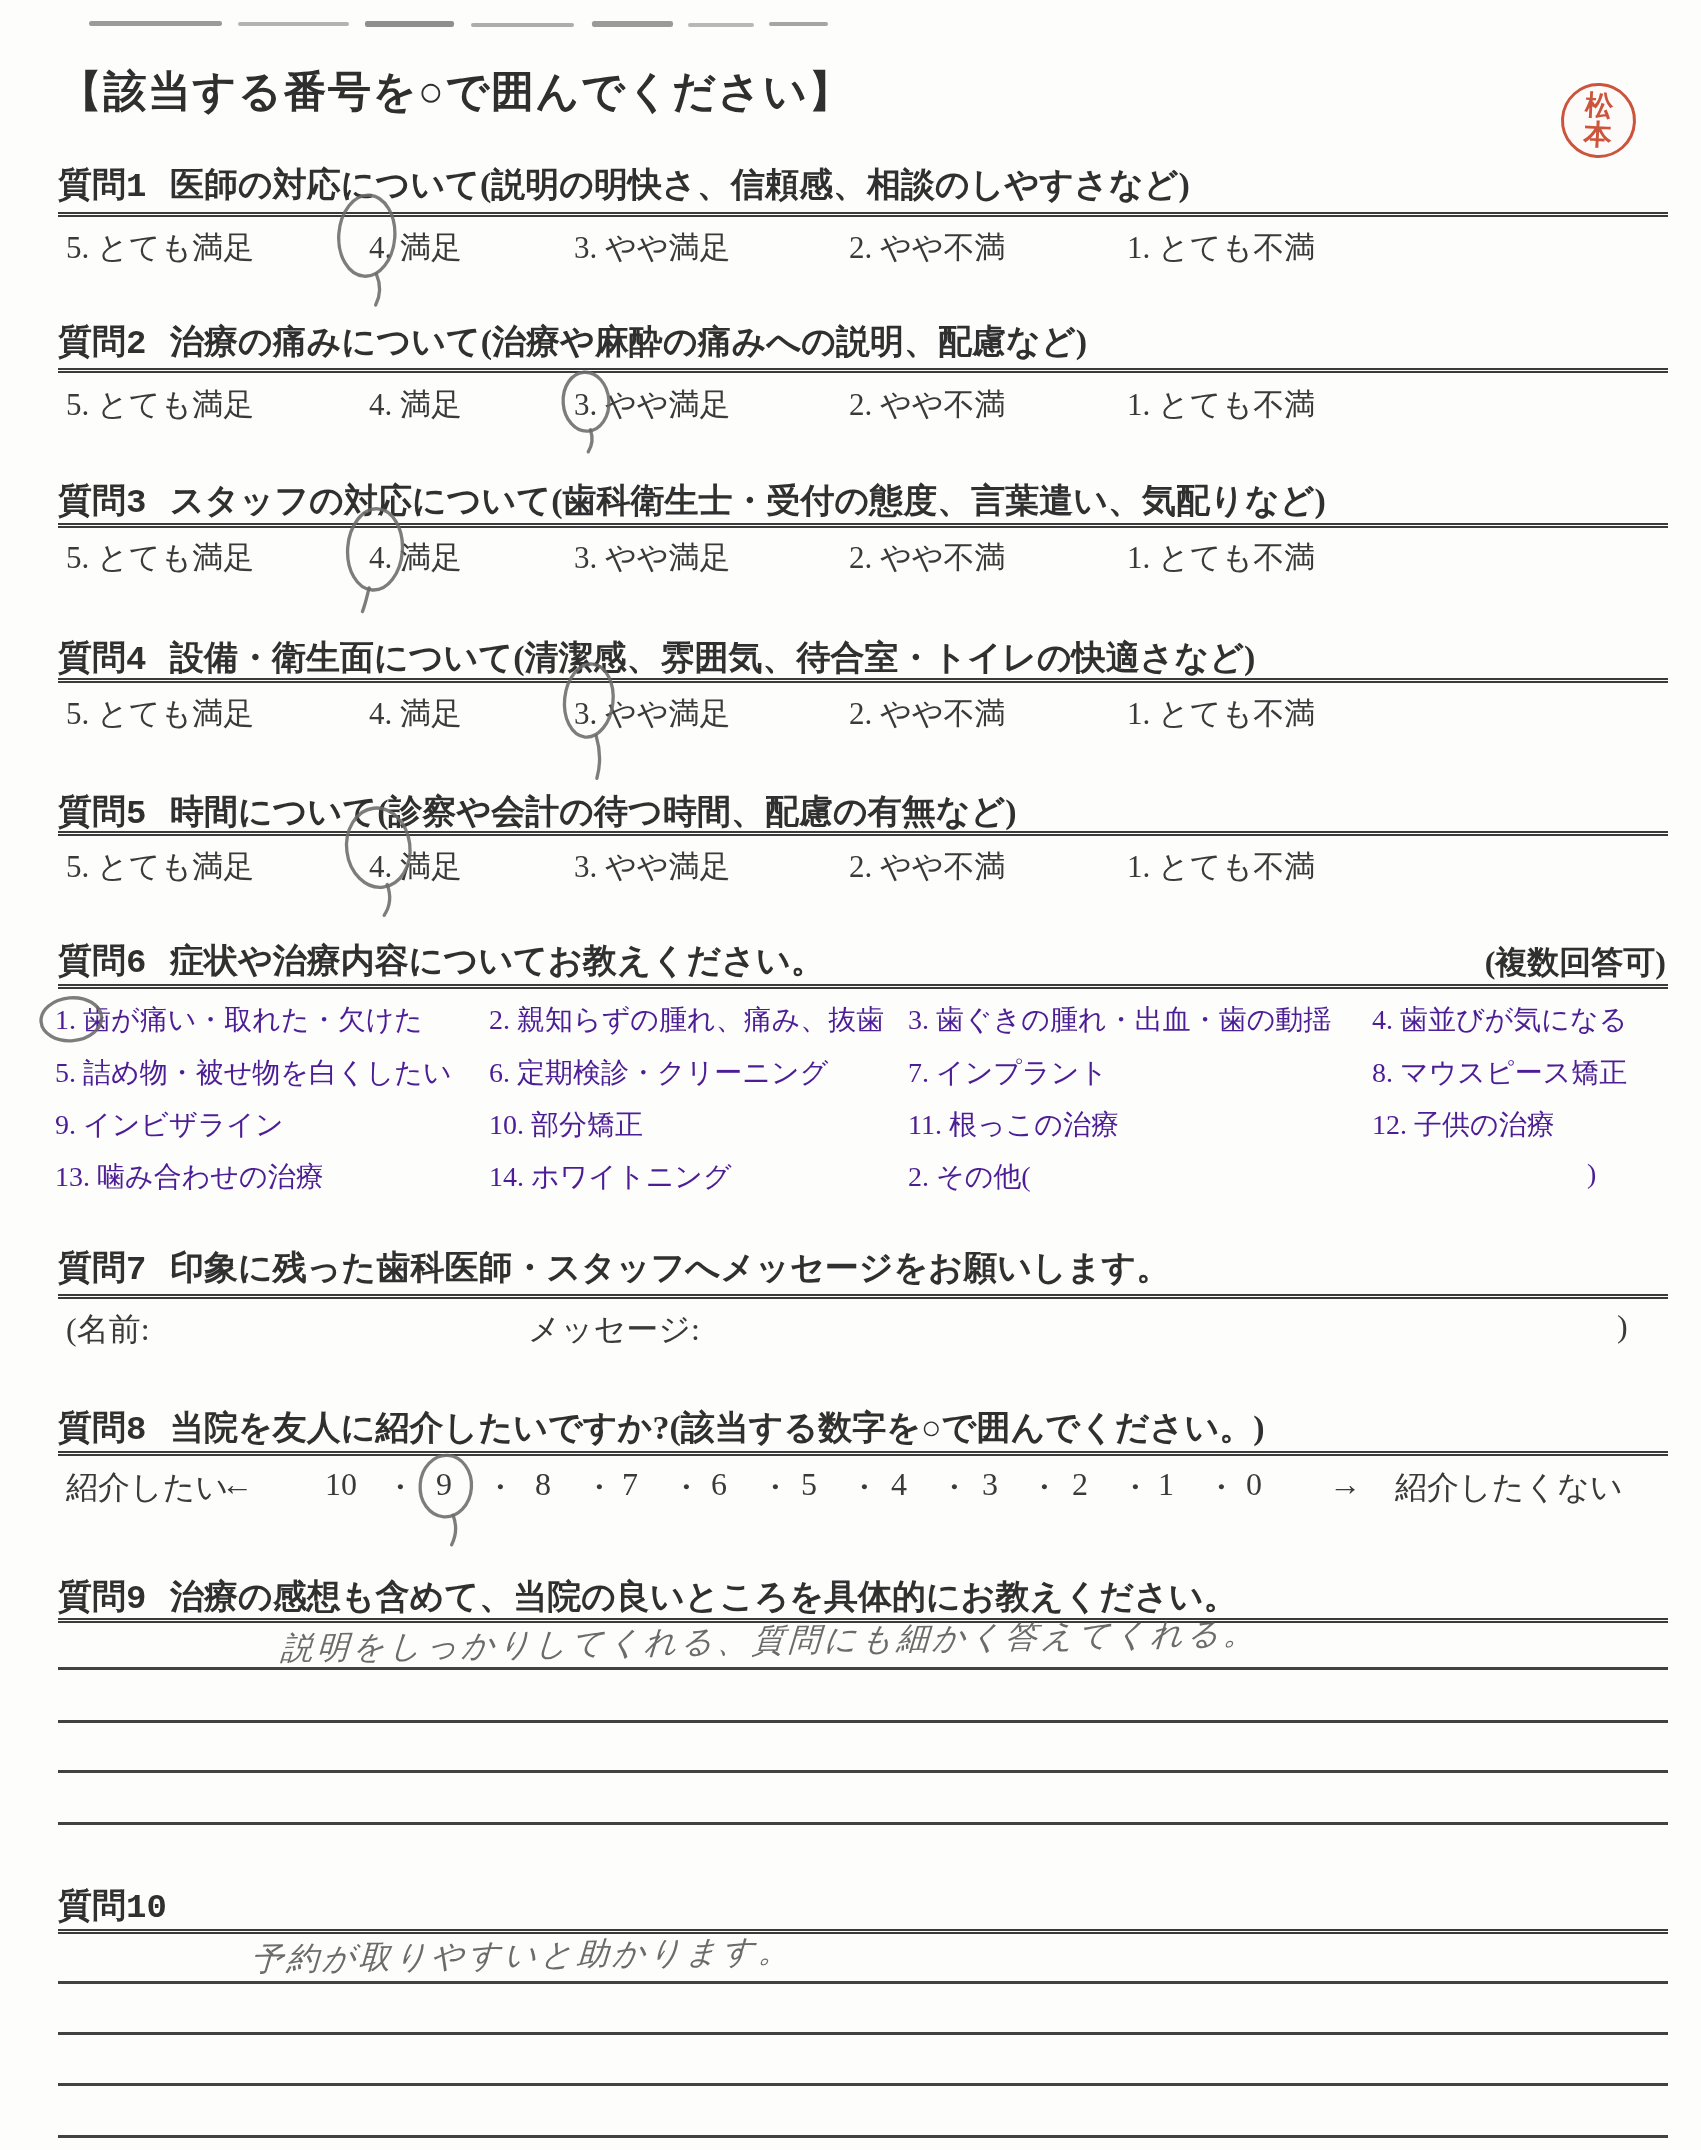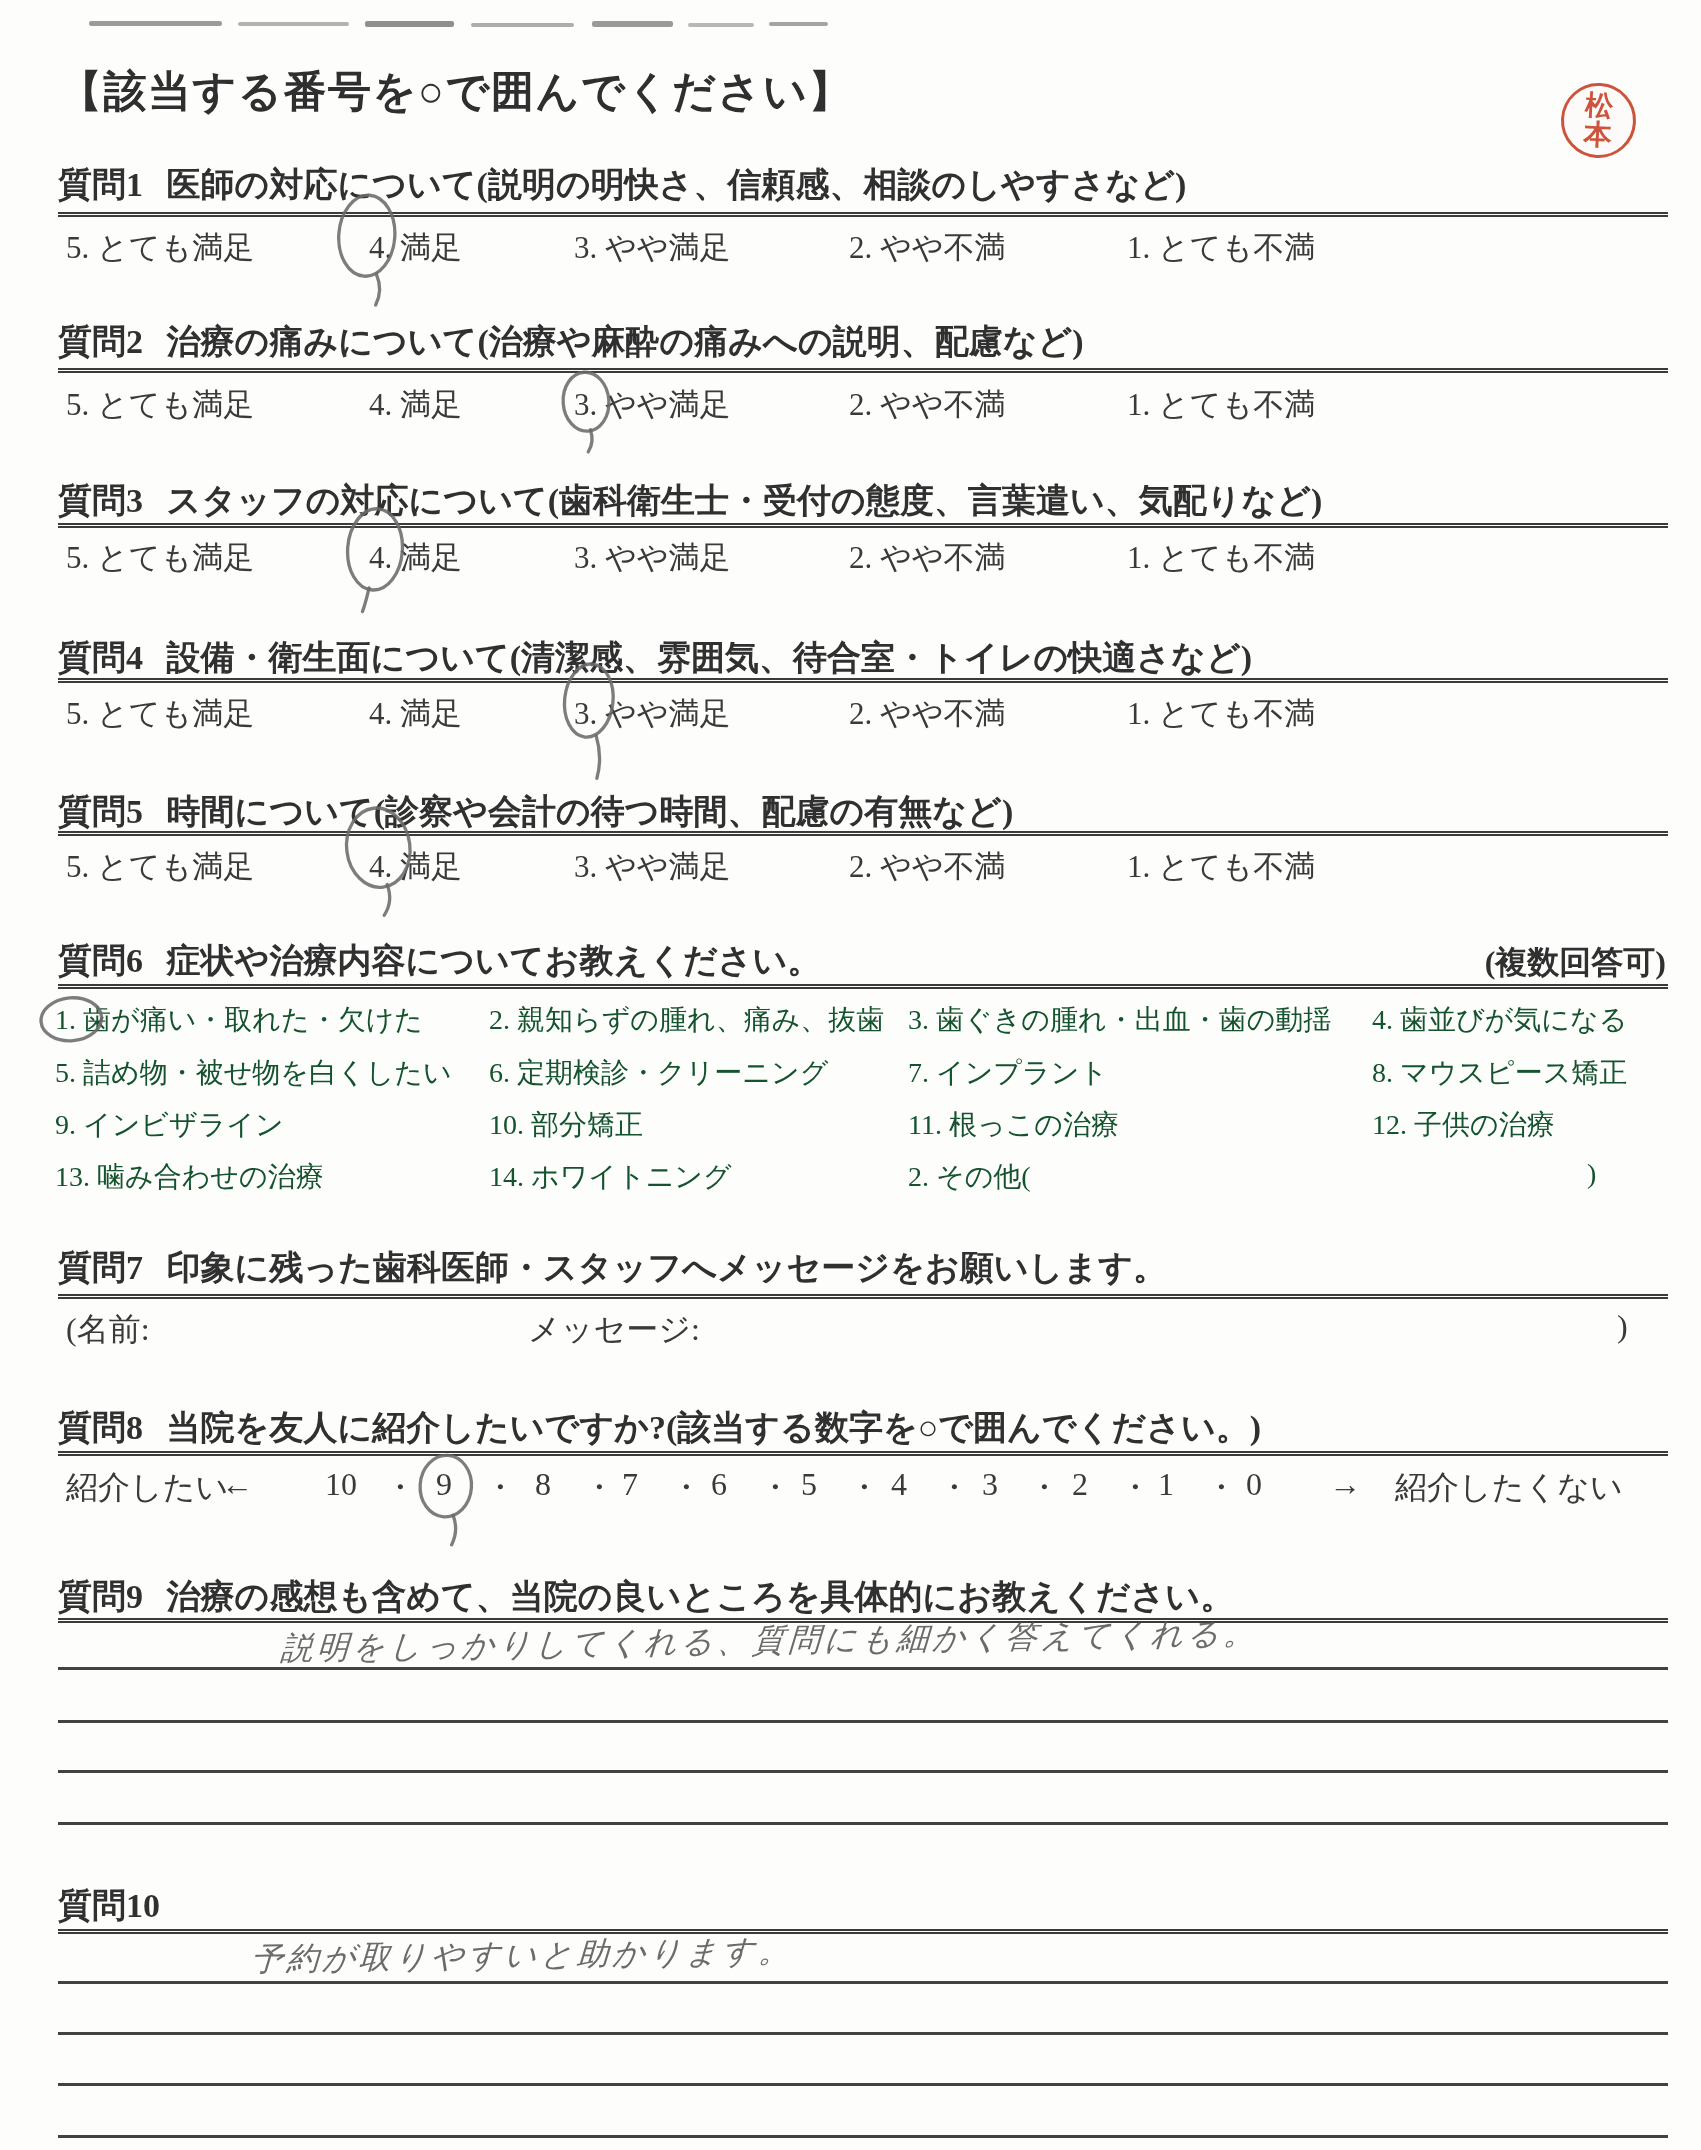--- a/index.html
+++ b/index.html
@@ -10,28 +10,28 @@
     color:#383838;
   }
   .abs { position:absolute; white-space:nowrap; }
 
   
   .scratch { position:absolute; border-radius:2.2px; }
 
   .page-title { font-size:43px; font-weight:bold; letter-spacing:1.5px; color:#2f2f2f; }
 
   .q-header { display:flex; align-items:baseline; font-size:34px; font-weight:bold; color:#303030; }
-  .q-header .q-no { margin-right:23.6px; }
+  .q-header .q-no { margin-right:23.6px;font-family:Liberation Mono, monospace; }
   .q-note { font-size:32px; font-weight:bold; color:#303030; }
 
   .rule-double { height:0; border-top:5.2px double #3b3b3b; }
   .rule-single { height:0; border-top:3px solid #424242; }
 
   .opt { font-size:31px; color:#3a3a3a; }
-  .q6-item { font-size:28px; color:#14532d; }
+  .q6-item { font-size:28px; color:#4c1d95; }
   .q7-label { font-size:32px; color:#3a3a3a; }
   .q8-piece { font-size:32px; color:#3a3a3a; }
 
   .pencil { position:absolute; overflow:visible; }
   .pencil ellipse, .pencil path {
     fill:none; stroke:#6b6b6b; stroke-width:4.5; stroke-linecap:round; opacity:.88;
   }
 
   .hand {
     font-size:32px; color:#525252; letter-spacing:3.7px; opacity:.85;

